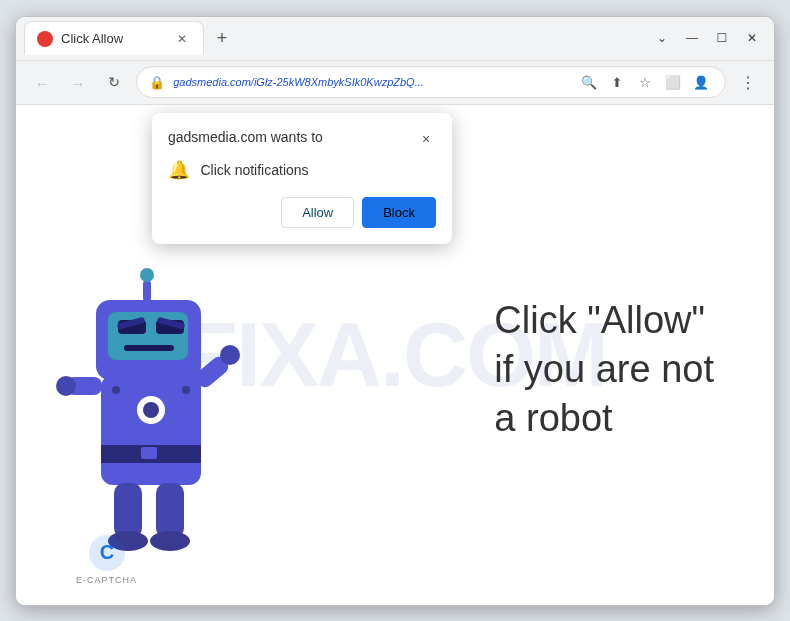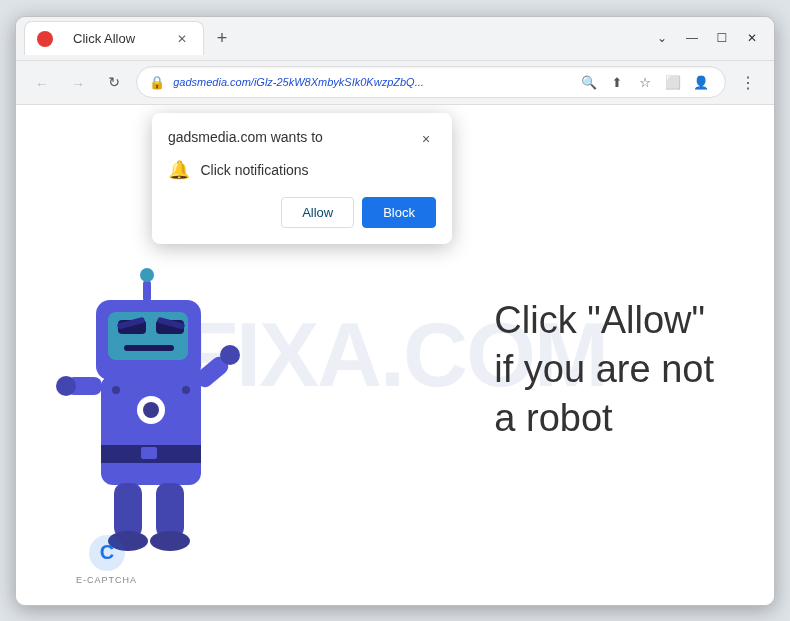--- a/index.html
+++ b/index.html
@@ -57,21 +57,21 @@
       gap: 4px;
     }
 
     .tab {
       display: flex;
       align-items: center;
       background: #fff;
       border-radius: 8px 8px 0 0;
       padding: 6px 12px;
       height: 34px;
-      gap: 20px;
+      gap: 8px;
       border: 1px solid #ddd;
       border-bottom: none;
       min-width: 180px;
       max-width: 220px;
     }
 
     .tab-favicon {
       width: 16px;
       height: 16px;
       background: #e53935;
@@ -345,21 +345,21 @@
     }
 
     .allow-btn {
       background: #fff;
       color: #0c4a6e;
       border: 1px solid #dadce0;
     }
 
     .block-btn {
       background: #1a73e8;
-      color: #ffffff;
+      color: #000000;
       border: 1px solid #1a73e8;
     }
   </style>
 </head>
 <body>
 
 <div class="browser-window">
 
   <div class="title-bar">
     <div class="tab-bar">

